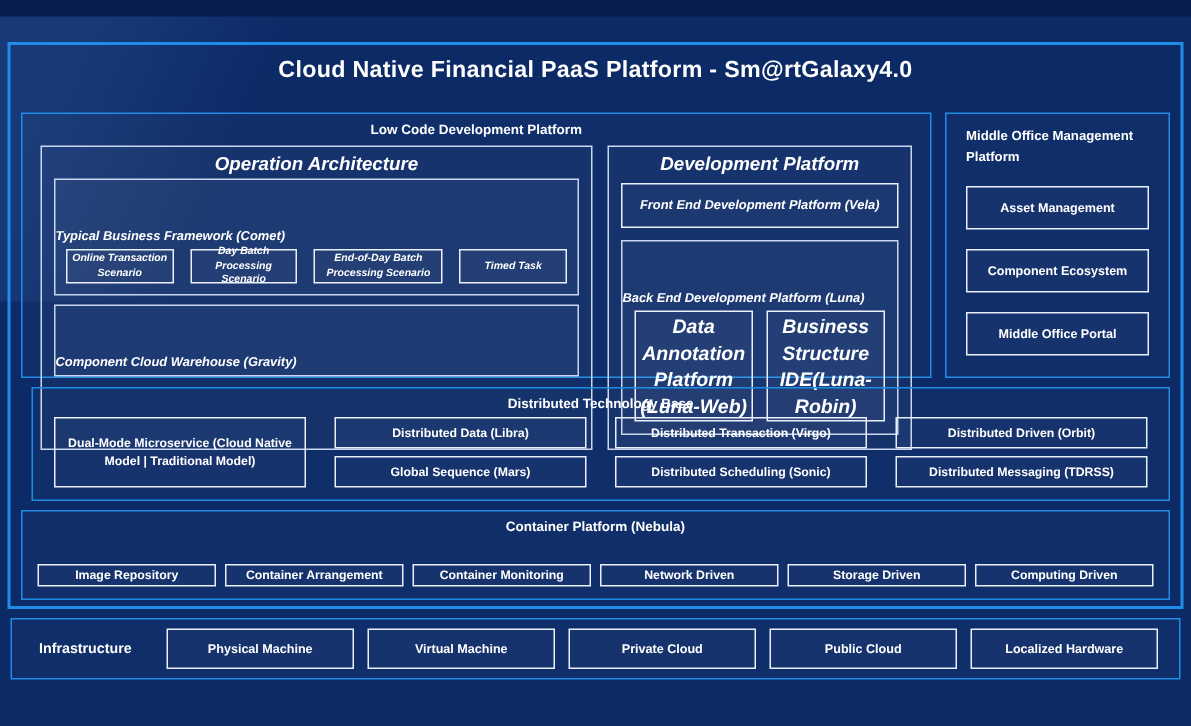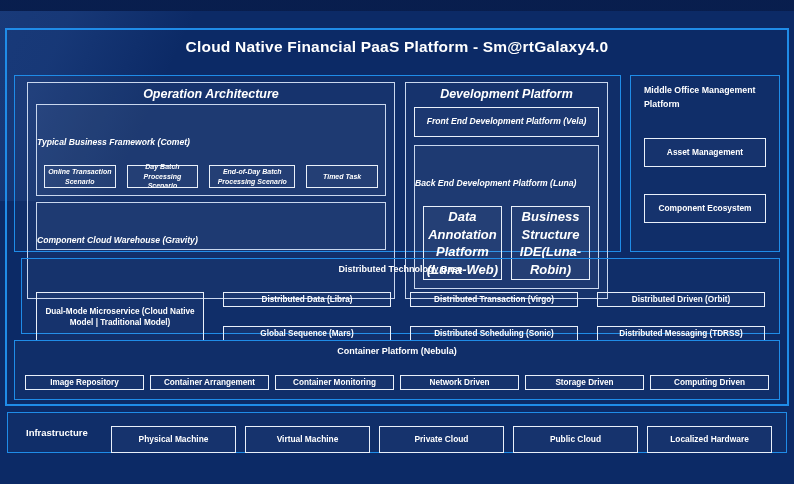--- a/index.html
+++ b/index.html
@@ -57,21 +57,20 @@
   }
   .sub-title{text-align:left;font-size:8.6px;font-weight:bold;padding:3px 0 4px;margin-top:29px;}
   .leaf-row{display:flex;gap:11px;padding:0 7px 7px;}
   .leaf{
     border:1px solid var(--line-white,#e9f0fa);
     background:rgba(255,255,255,.028);
     box-sizing:border-box;
     display:flex;align-items:center;justify-content:center;
     text-align:center;font-size:7px;font-weight:bold;line-height:1.35;
     padding:1px 2px;
-    margin-top:14px;
   }
   .comet-row .leaf{flex:1;height:23px;}
   .comet-row .leaf.wide{flex:1.22;}
   .comet{margin-bottom:6px;}
   .gravity{margin-bottom:9px;}
   .gravity-row .leaf{flex:1;height:23px;font-size:7.5px;}
   .front-end{
     margin:3px 8px 0;height:30px;font-size:8.6px;flex-shrink:0;
   }
   .luna{margin:8px 8px 9px;flex:1;display:flex;flex-direction:column;}
@@ -90,21 +89,21 @@
     grid-template-columns:168px 1fr 1fr 1fr;
     gap:5px 19px;
     padding:4px 14px 8px;
   }
   .dist-grid .leaf{font-size:8.2px;}
   .leaf.dual{grid-row:1/3;grid-column:1;padding:2px 8px;}
   .container-platform{
     position:absolute;left:7px;right:7px;top:310px;height:60px;
     display:flex;flex-direction:column;
   }
-  .cp-row{flex:1;align-items:flex-start;gap:6px;padding:5px 10px 8px;}
+  .cp-row{flex:1;align-items:flex-end;gap:6px;padding:5px 10px 8px;}
   .cp-row .leaf{flex:1;font-size:8.2px;}
   .infrastructure{
     position:absolute;left:7px;top:412px;width:780px;height:41px;
     border:1.5px solid var(--accent,#1f8ce8);
     box-sizing:border-box;
     display:flex;align-items:center;gap:9px;
     padding:0 14px 0 18px;
     background:rgba(255,255,255,.018);
   }
   .infra-label{font-size:9.5px;font-weight:bold;width:76px;flex-shrink:0;}
@@ -115,20 +114,21 @@
 
 <div class="page">
 
   <div class="main-frame">
 
     <div class="title">Cloud Native Financial PaaS Platform - Sm@rtGalaxy4.0</div>
 
     <div class="top-row">
 
       <div class="section-box lowcode">
+        <div class="section-label">Low Code Development Platform</div>
         <div class="lowcode-cols">
 
           <div class="mid-box op-arch">
             <div class="mid-title">Operation Architecture</div>
             <div class="sub-box comet">
               <div class="sub-title">Typical Business Framework (Comet)</div>
               <div class="leaf-row comet-row">
                 <div class="leaf">Online Transaction Scenario</div>
                 <div class="leaf">Day Batch Processing Scenario</div>
                 <div class="leaf wide">End-of-Day Batch Processing Scenario</div>
@@ -153,20 +153,21 @@
           </div>
 
         </div>
       </div>
 
       <div class="section-box middle-office">
         <div class="mo-label">Middle Office Management Platform</div>
         <div class="mo-items">
           <div class="leaf">Asset Management</div>
           <div class="leaf">Component Ecosystem</div>
+          <div class="leaf">Middle Office Portal</div>
         </div>
       </div>
 
     </div>
 
     <div class="section-box distributed">
       <div class="section-label">Distributed Technology Base</div>
       <div class="dist-grid">
         <div class="leaf dual">Dual-Mode Microservice (Cloud Native Model | Traditional Model)</div>
         <div class="leaf">Distributed Data (Libra)</div>

